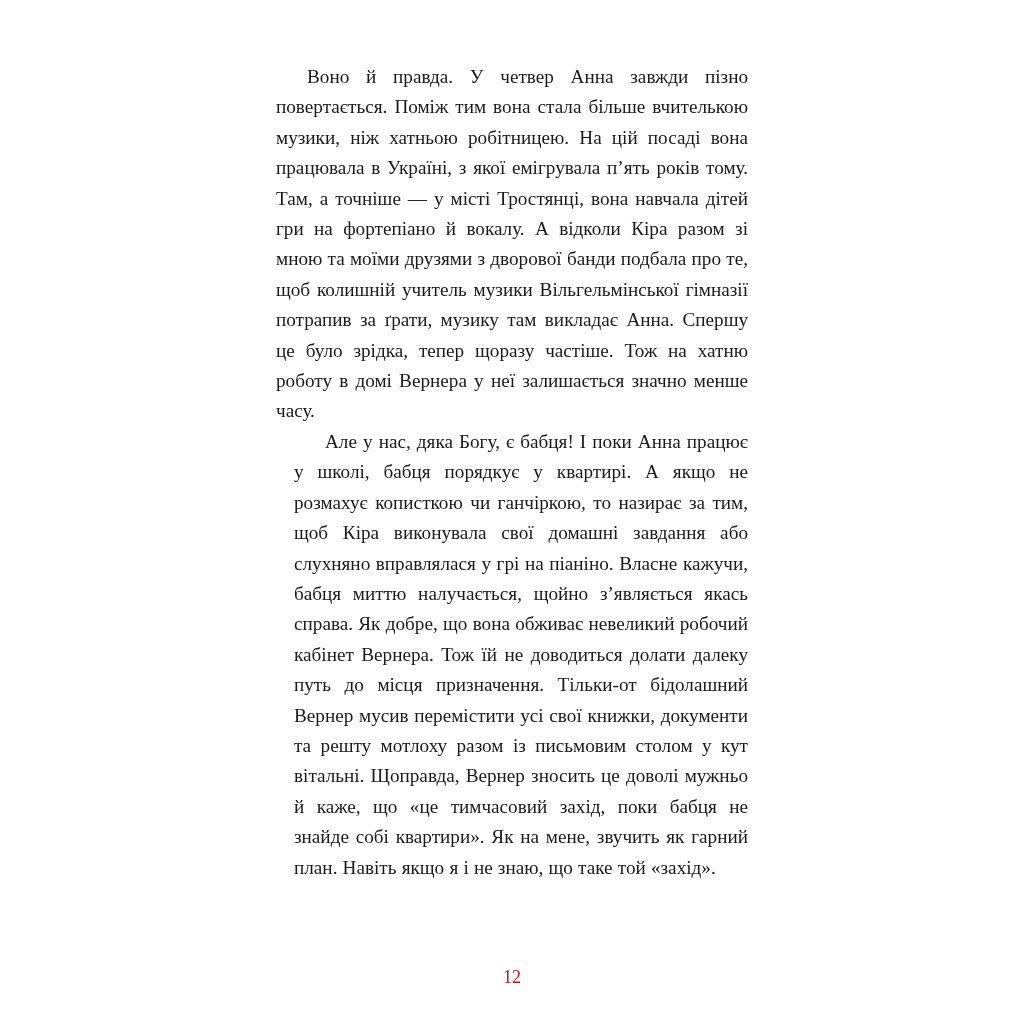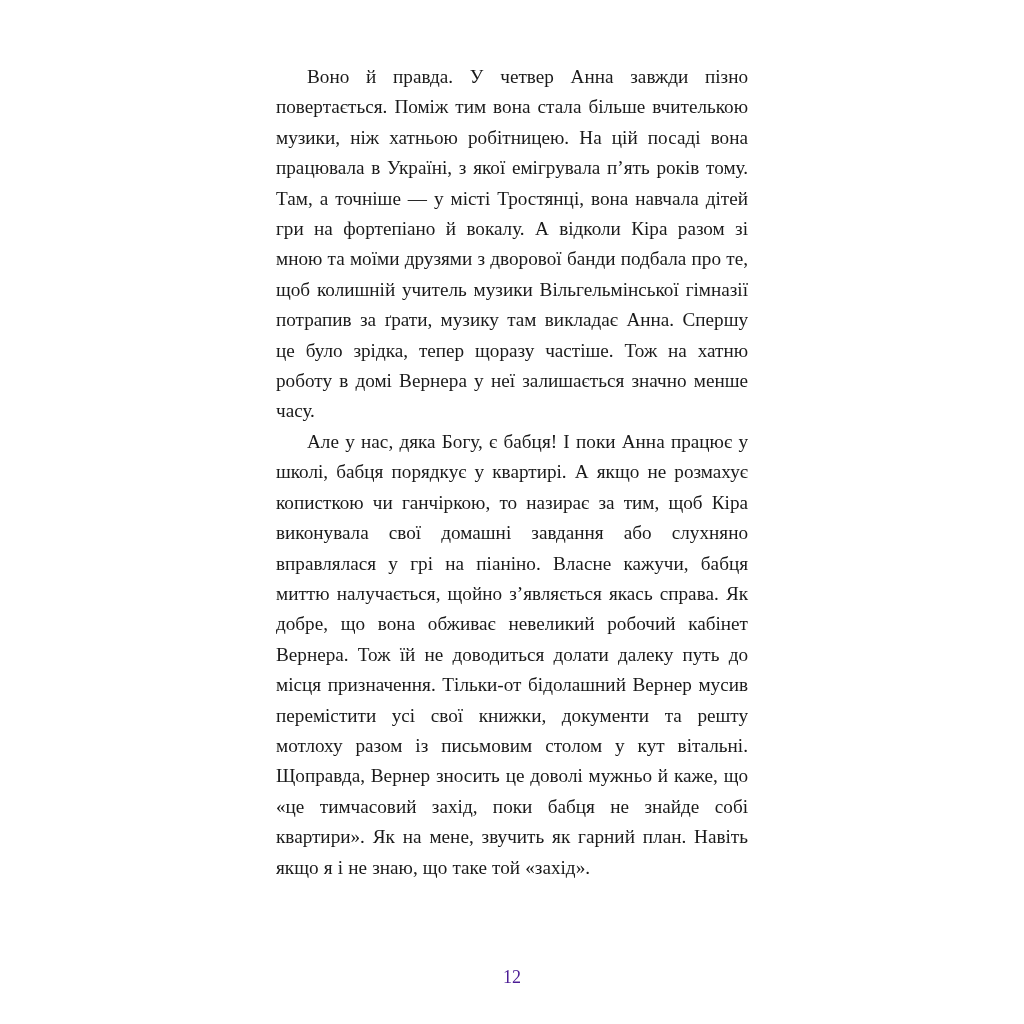--- a/index.html
+++ b/index.html
@@ -31,30 +31,31 @@
     font-size: 19.2px;
     line-height: 30.4px;
     text-align: justify;
     text-justify: inter-word;
     text-indent: 31px;
     hyphens: manual;
     word-spacing: 0.02em;
   }
   .para + .para {
     margin-top: 0;
+    margin-left: 18px;
   }
   .folio {
     position: absolute;
     left: 0;
     right: 0;
     top: 966px;
     text-align: center;
     font-size: 18px;
     line-height: 22px;
-    color: #4c1d95;
+    color: #b91c1c;
   }
 </style>
 </head>
 <body>
 
 <div class="page">
 
   <div class="text-column">
     <p class="para">Воно й правда. У четвер Анна завжди пізно повертається. Поміж тим вона стала більше вчителькою музики, ніж хатньою робітницею. На цій посаді вона працювала в Україні, з якої емігрувала п’ять років тому. Там, а точніше — у місті Тростянці, вона навчала дітей гри на фортепіано й вокалу. А відколи Кіра разом зі мною та моїми друзями з дворової банди подбала про те, щоб колишній учитель музики Вільгельмінської гімназії потрапив за ґрати, музику там викладає Анна. Спершу це було зрідка, тепер щоразу частіше. Тож на хатню роботу в домі Вернера у неї залишається значно менше часу.</p>
     <p class="para">Але у нас, дяка Богу, є бабця! І поки Анна працює у школі, бабця порядкує у квартирі. А якщо не розмахує кописткою чи ганчіркою, то назирає за тим, щоб Кіра виконувала свої домашні завдання або слухняно вправлялася у грі на піаніно. Власне кажучи, бабця миттю налучається, щойно з’являється якась справа. Як добре, що вона обживає невеликий робочий кабінет Вернера. Тож їй не доводиться долати далеку путь до місця призначення. Тільки-от бідолашний Вернер мусив перемістити усі свої книжки, документи та решту мотлоху разом із письмовим столом у кут вітальні. Щоправда, Вернер зносить це доволі мужньо й каже, що «це тимчасовий захід, поки бабця не знайде собі квартири». Як на мене, звучить як гарний план. Навіть якщо я і не знаю, що таке той «захід».</p>

